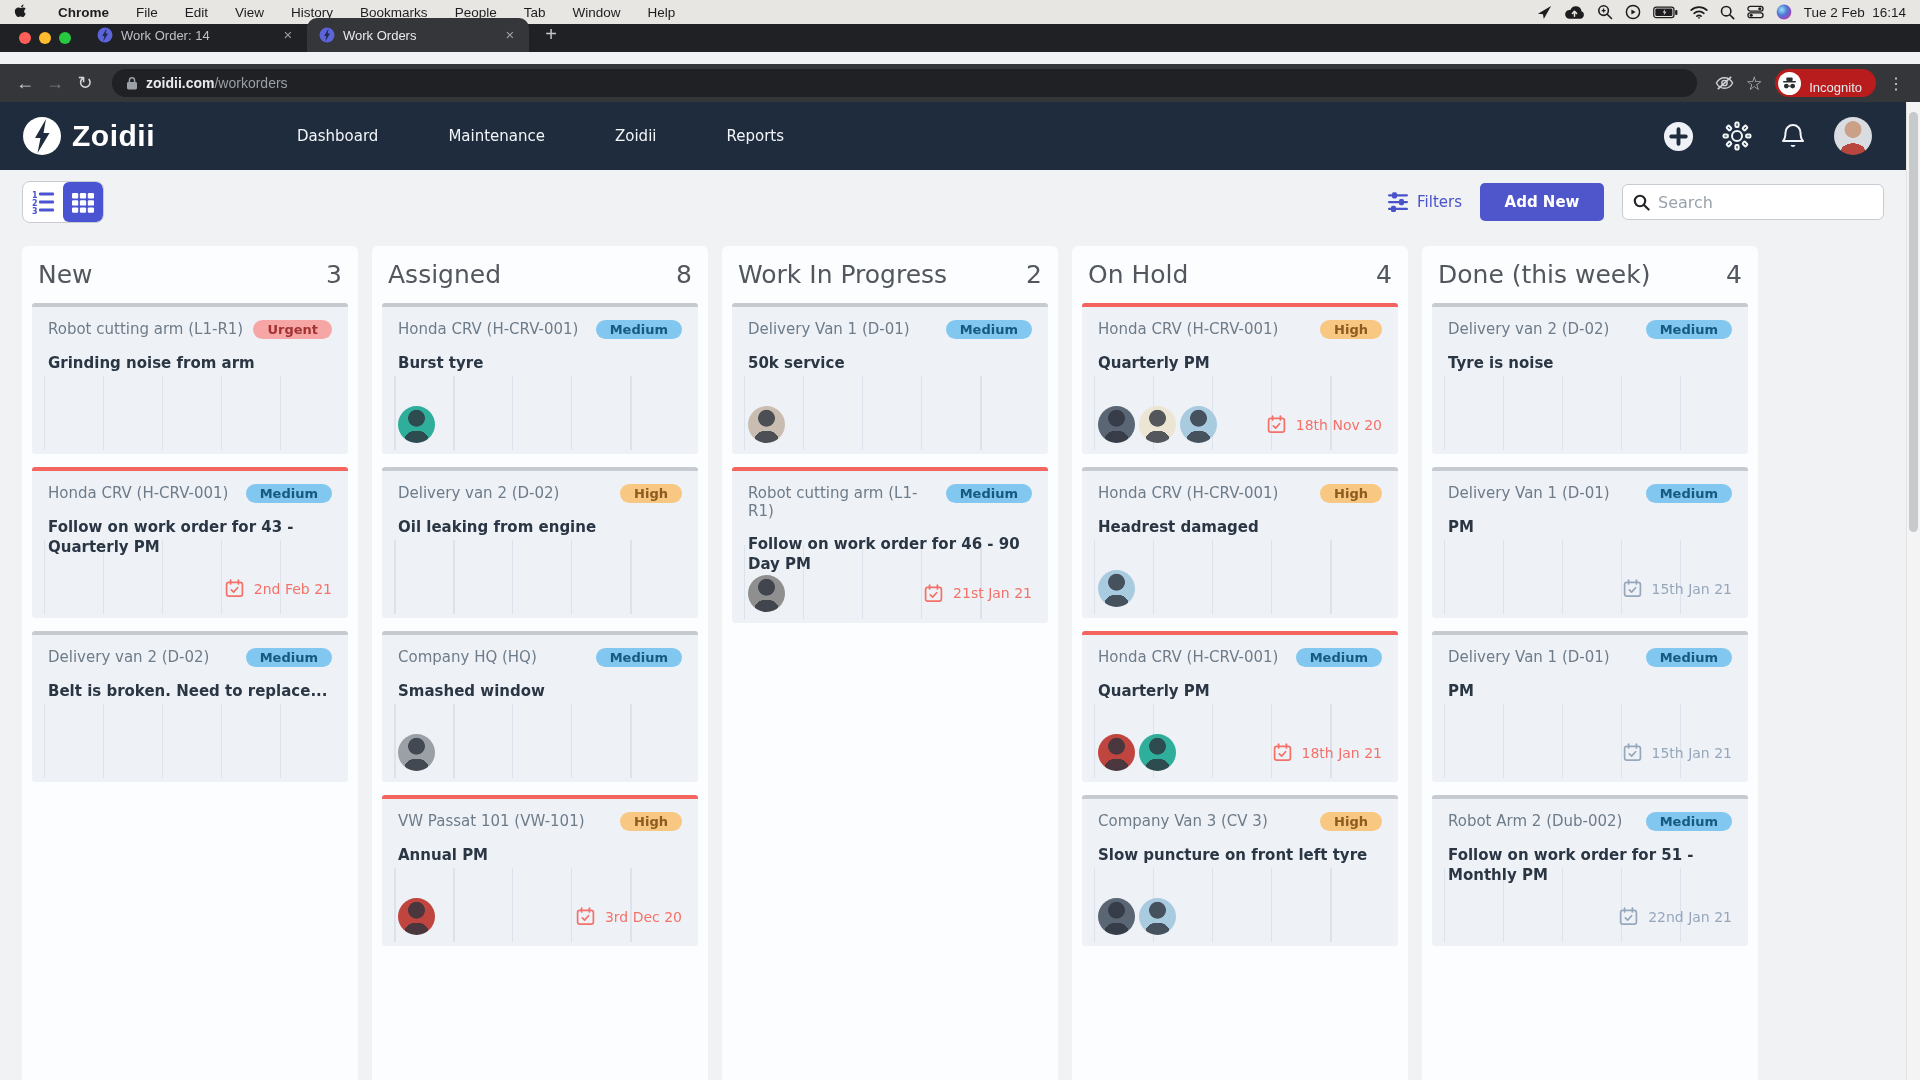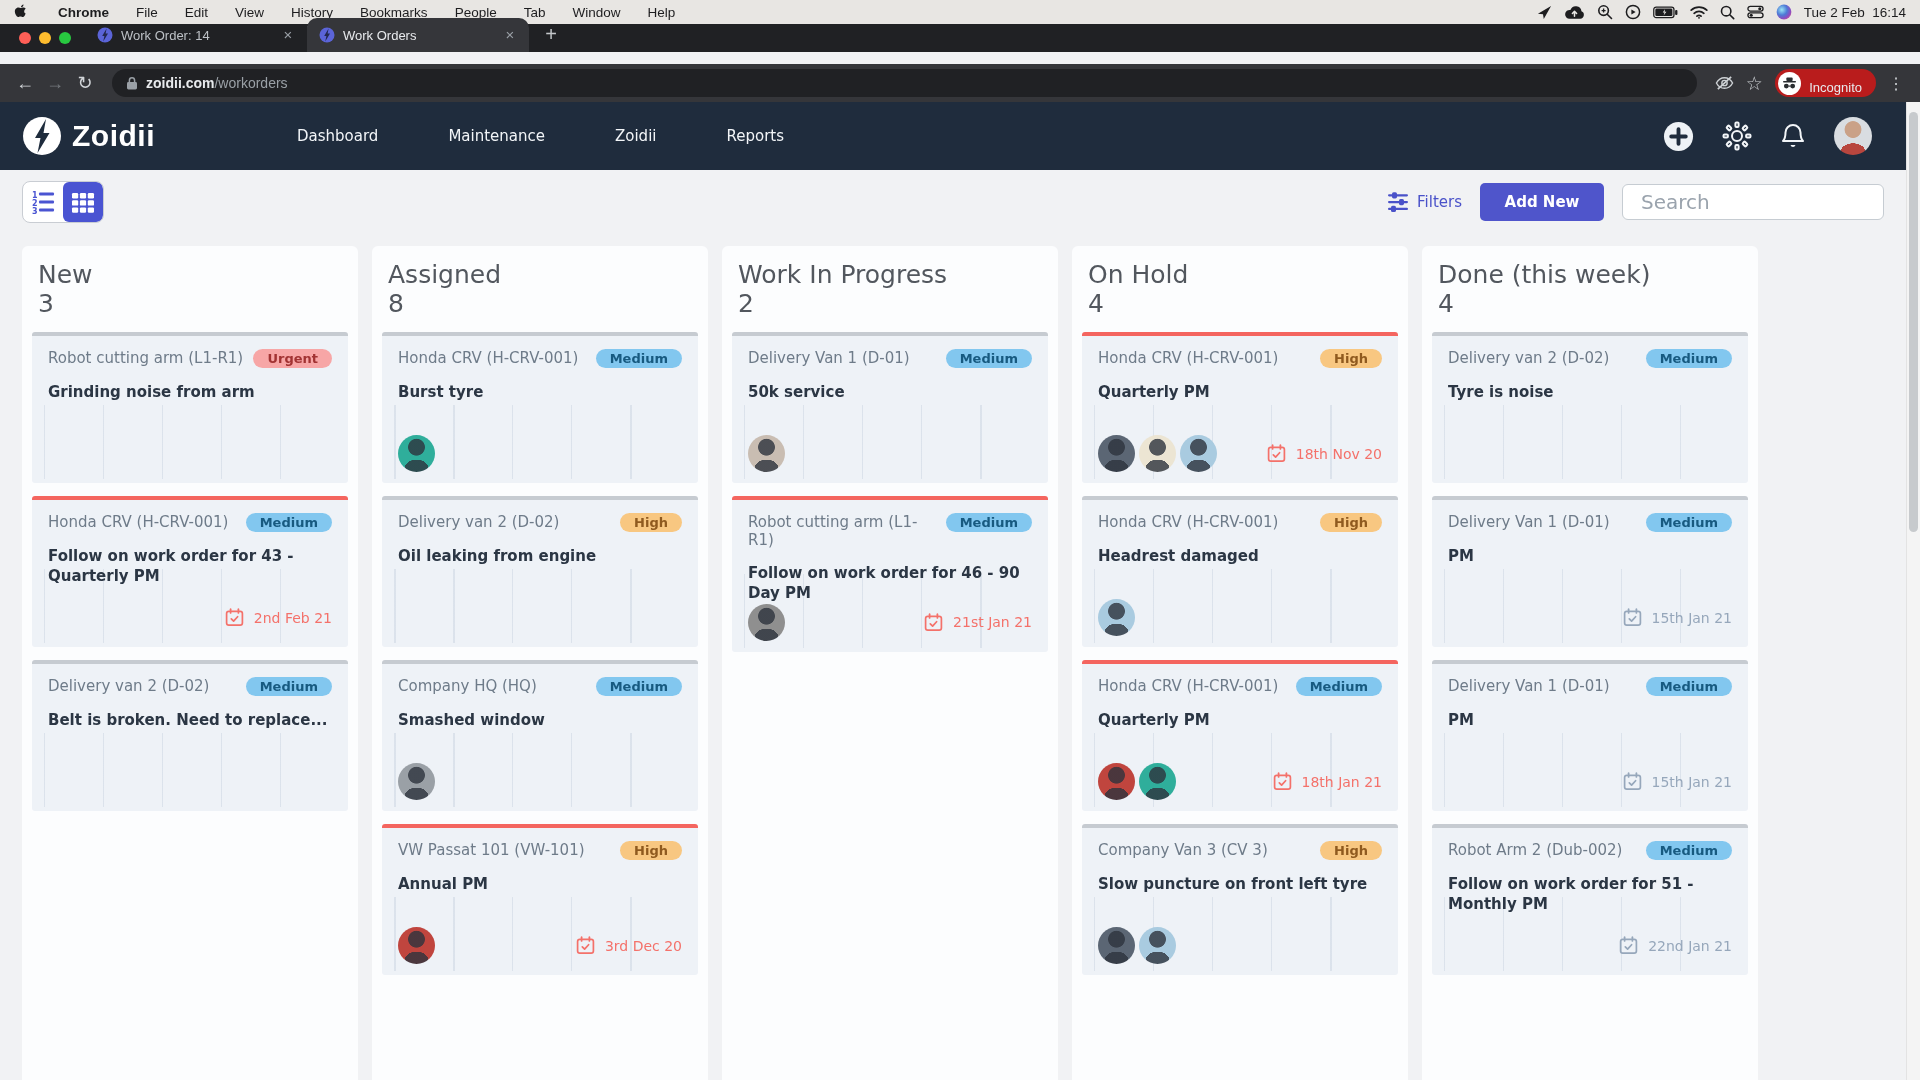--- a/index.html
+++ b/index.html
@@ -69,29 +69,29 @@
   .controls { display:flex; align-items:center; padding:12px 36px 0 22px; height:52px; }
   .viewtoggle { display:flex; border:1px solid #c9cdd3; border-radius:8px; background:#fff; overflow:hidden; }
   .vt-btn { width:40px; height:40px; display:flex; align-items:center; justify-content:center; }
   .vt-btn.active { background:#4a54d2; border-radius:6px; }
   .ctrl-right { margin-left:auto; display:flex; align-items:center; gap:18px; }
   .filters { display:flex; align-items:center; gap:8px; color:#4a52c9; font-size:15px; cursor:pointer; }
   .addnew { width:124px; height:38px; background:#4f55cb; color:#fff; border:none; border-radius:5px;
             font-size:15px; font-weight:700; font-family:"DejaVu Sans", sans-serif; cursor:pointer; }
   .searchbox { width:262px; height:36px; background:#fff; border:1px solid #c6ccd2; border-radius:6px;
                display:flex; align-items:center; padding:0 10px; gap:8px; }
-  .searchbox input { border:none; outline:none; flex:1; font-size:20px; color:#333;
+  .searchbox input { border:none; outline:none; flex:1; font-size:16px; color:#333;
                      font-family:"DejaVu Sans", sans-serif; background:transparent; }
   .searchbox input::placeholder { color:#9aa3ad; }
 
   
   .board { display:flex; gap:14px; padding:24px 22px 0; align-items:stretch; height:860px; }
   .column { width:336px; flex:0 0 336px; background:#fcfdfe; border-radius:6px 6px 0 0;
             padding:14px 10px 10px; }
-  .col-head { display:flex; justify-content:space-between; align-items:baseline; padding:0 6px 14px;flex-direction:column; }
+  .col-head { display:flex; justify-content:space-between; align-items:baseline; padding:0 6px 14px; }
   .col-title { font-size:25px; color:#52575e; }
   .col-count { font-size:25px; color:#52575e; }
   .cards { display:flex; flex-direction:column; gap:13px; }
   .card { position:relative; background:#eef2f7; border-top:4px solid #c6cbd1; border-radius:3px;
           min-height:151px; padding:13px 16px 11px; display:flex; flex-direction:column; cursor:pointer; }
   .card.overdue-bar { border-top-color:#f4655f; }
   .card::after { content:""; position:absolute; left:12px; right:12px; bottom:4px; height:74px; z-index:0;
                  background:repeating-linear-gradient(90deg, rgba(201,211,224,.5) 0 1.5px, transparent 1.5px 59px); }
   .card > * { position:relative; z-index:1; }
   .card-top { display:flex; justify-content:space-between; align-items:flex-start; gap:8px; }

